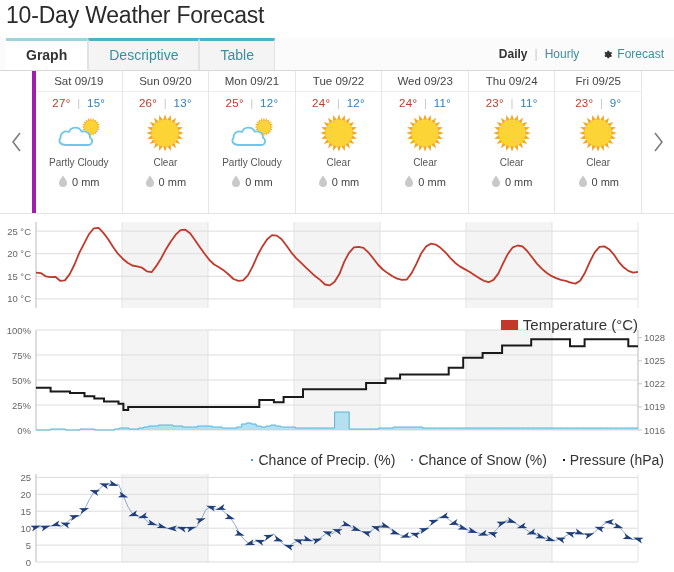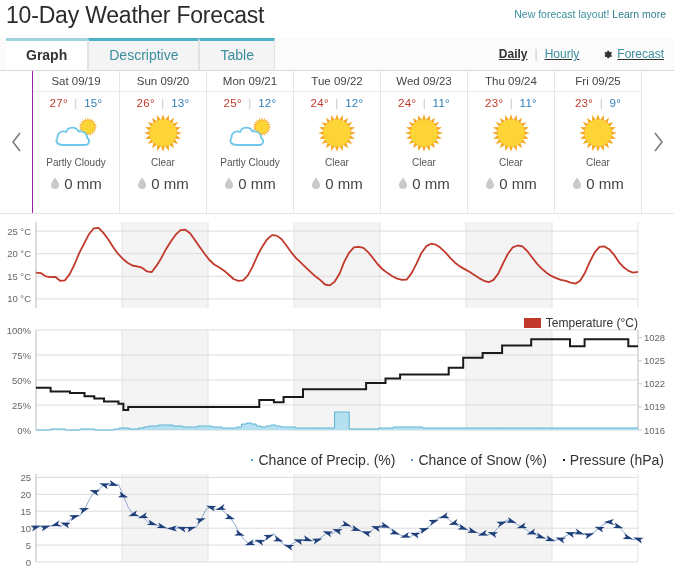--- a/index.html
+++ b/index.html
@@ -48,21 +48,21 @@
     border-top:3px solid #9ed3dd;
     border-bottom:1px solid #ffffff;
     margin-bottom:-1px;
   }
   .tab.inactive{
     background:#f4f4f4;color:#3a8f9e;
     border-top:3px solid #4ab3c6;
   }
   .viewcontrols{
     position:absolute;right:8px;top:0;height:32px;
-    display:flex;align-items:center;font-size:12px;gap:0px;text-decoration:underline;
+    display:flex;align-items:center;font-size:12px;gap:0px;
   }
   .vc-daily{font-weight:bold;color:#333;padding:0 7px;}
   .vc-sep{color:#c9c9c9;}
   .vc-hourly{color:#3a8f9e;padding:0 7px;cursor:pointer;}
   .vc-custom{color:#3a8f9e;padding:0 2px 0 16px;cursor:pointer;display:flex;align-items:center;gap:4px;}
   .gear{display:inline-block;width:11px;height:11px;position:relative;}
   .gear svg{display:block;}
 
   
   .daystrip{
@@ -81,74 +81,70 @@
     position:absolute;left:32px;right:32px;top:0;height:142px;
     display:flex;
   }
   .daycol{
     flex:1 1 0;
     position:relative;
     border-left:1px solid #e6e6e6;
     display:flex;flex-direction:column;align-items:center;
     box-sizing:border-box;
   }
-  .daycol:first-child{border-left:1px solid #a21caf;}
+  .daycol:first-child{border-left:4px solid #a21caf;}
   .daycol:last-child{border-right:1px solid #e6e6e6;}
   .dayname{
     font-size:11.5px;color:#444;margin-top:4px;
     width:100%;text-align:center;
     padding-bottom:4px;
     border-bottom:1px solid #ececec;
   }
   .temps{font-size:11.5px;margin-top:5px;letter-spacing:0.3px;}
   .t-hi{color:#c0392b;}
   .t-div{color:#c9c9c9;margin:0 3px;}
   .t-lo{color:#2e7fb8;}
   .wicon{height:44px;margin-top:2px;display:flex;align-items:center;justify-content:center;}
   .cond{font-size:10px;color:#555;margin-top:2px;}
   .precip{
-    font-size:15px;color:#444;margin-top:7px;
+    font-size:11px;color:#444;margin-top:7px;
     display:flex;align-items:center;gap:4px;
   }
   .drop{display:inline-block;}
   .sunrow{
     position:absolute;bottom:-4px;left:0;right:0;
     display:flex;justify-content:space-around;align-items:flex-end;
     padding:0 14px;box-sizing:border-box;
   }
   .sunmark{width:12px;height:10px;overflow:hidden;}
 
   
   .chartwrap{position:relative;background:#fff;}
   .chart{position:relative;}
   .chart svg{display:block;}
   .legend{
     position:absolute;
     display:flex;align-items:center;gap:5px;
-    font-size:12px;color:#333;
+    font-size:15px;color:#333;
   }
   .legend .sw{width:17px;height:10px;display:inline-block;}
   .legend-item{display:flex;align-items:center;gap:5px;}
   .legend-row{
     position:absolute;right:10px;
     display:flex;align-items:center;gap:16px;
     font-size:14px;color:#333;
   }
 </style>
 </head>
 <body>
 
 <div class="page">
 
   <div class="header">
     <div class="page-title">10-Day Weather Forecast</div>
-    <div class="promo">
-      <span>New forecast layout!</span>
-      <span class="learn">Learn more</span>
-    </div>
   </div>
 
   <div class="tabbar">
     <div class="tabs">
       <div class="tab active">Graph</div>
       <div class="tab inactive">Descriptive</div>
       <div class="tab inactive">Table</div>
     </div>
     <div class="viewcontrols">
       <span class="vc-daily">Daily</span>

